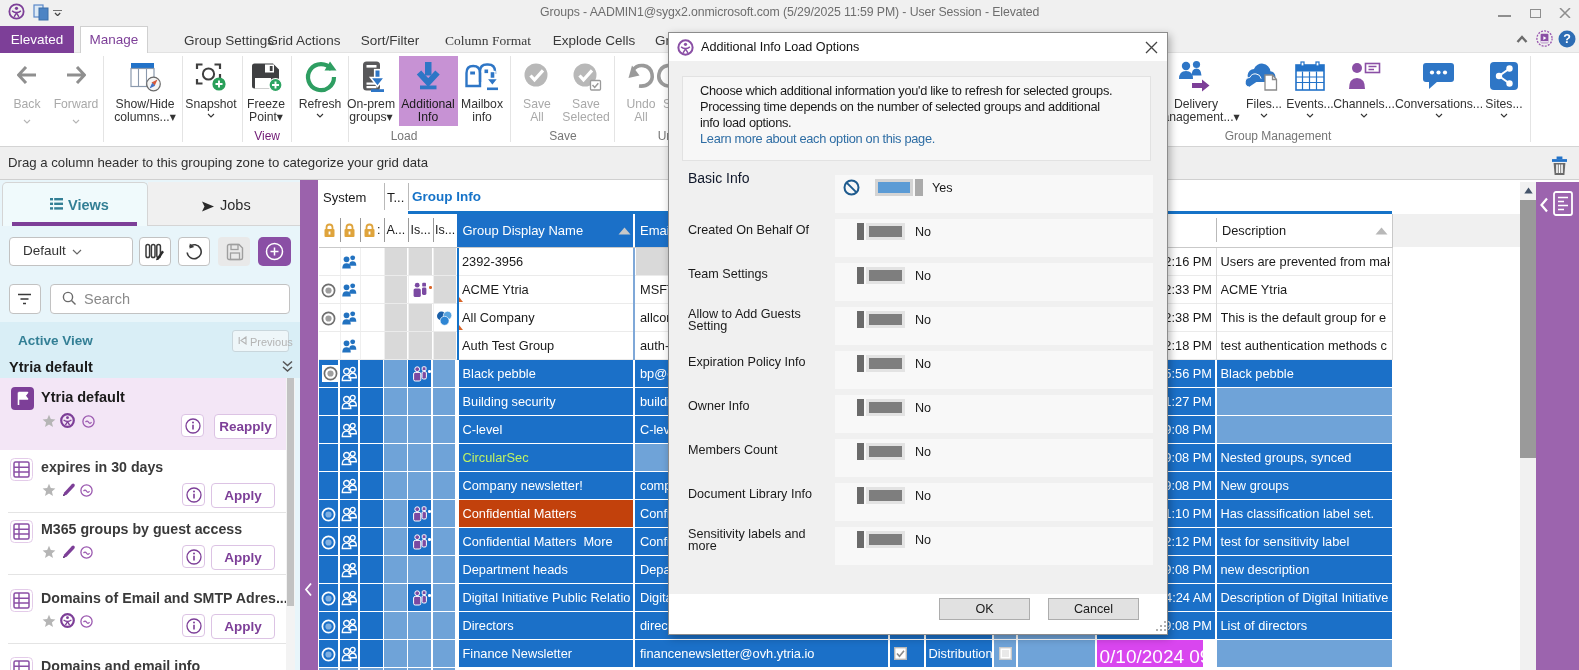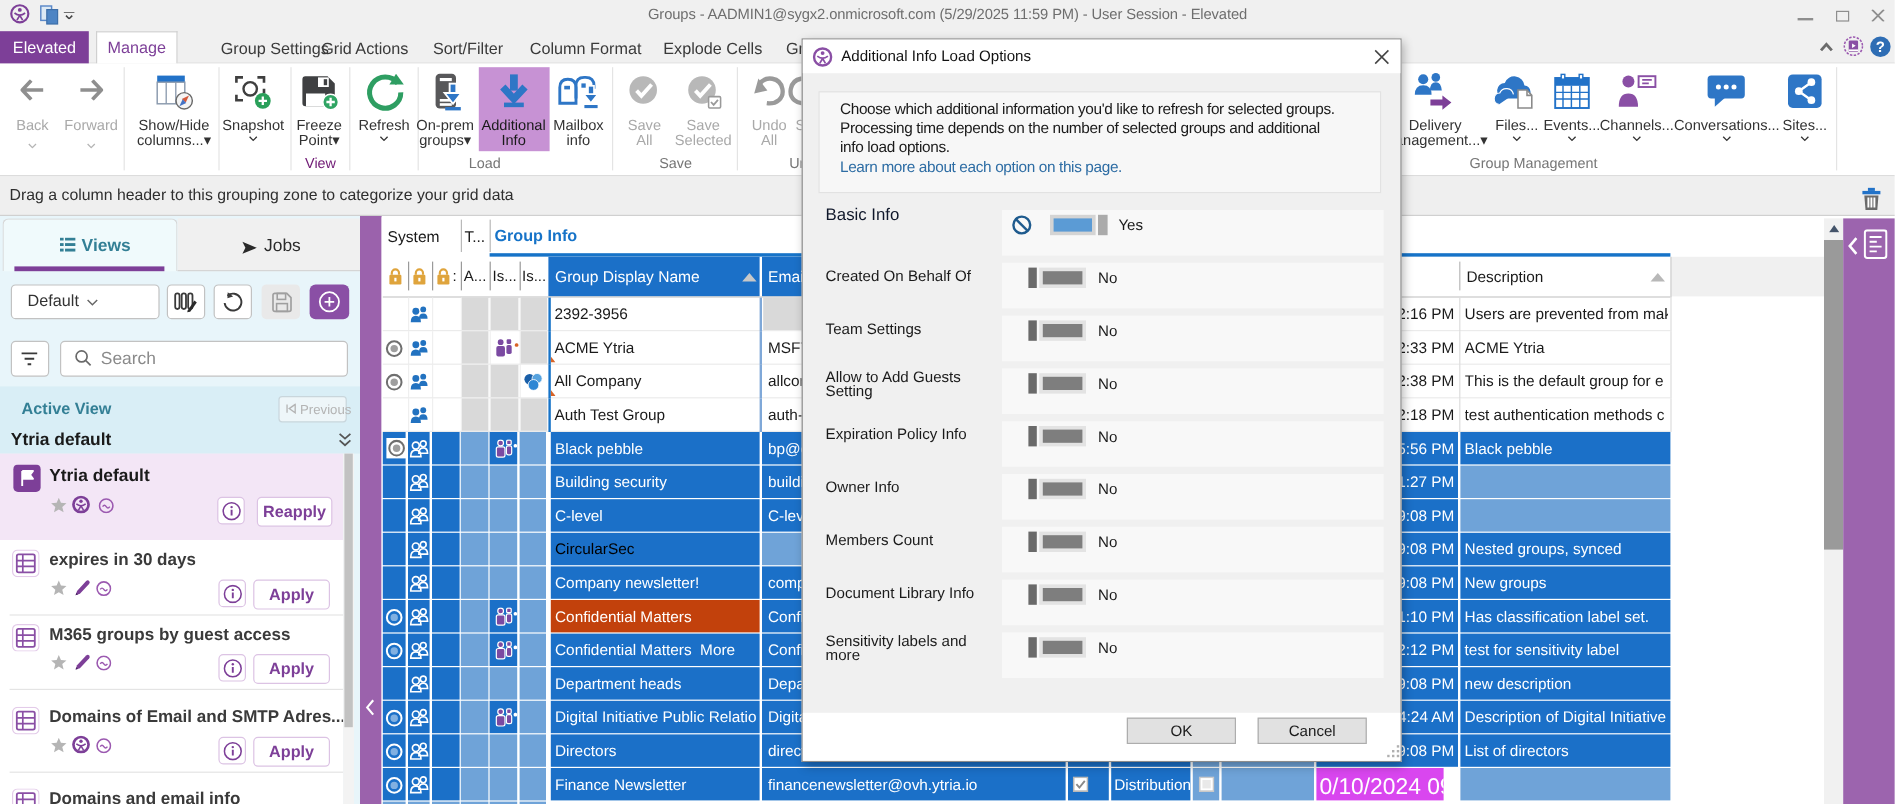--- a/index.html
+++ b/index.html
@@ -32,21 +32,21 @@
     <svg width="12" height="10" viewBox="0 0 12 10">
       <path d="M1 0 L11 10 M11 0 L1 10" stroke="#8e8e8e" stroke-width="1.5"></path>
     </svg>
   </div>
 <div style="position:absolute;left:0px;top:52px;width:1579px;height:1px;background:#e2e2e2;"></div>
 <div style="position:absolute;left:0px;top:26px;width:74px;height:27px;background:#7D3F98;color:#fff;font-size:13.5px;line-height:27px;text-align:center;">Elevated</div>
 <div style="position:absolute;left:80px;top:26px;width:68px;height:27px;background:#fff;border:1px solid #d0d0d0;border-bottom:none;color:#7D3F98;font-size:13.5px;line-height:26px;text-align:center;">Manage</div>
 <div style="position:absolute;left:134px;top:33px;font-size:13.5px;color:#3a3a3a;white-space:nowrap;width:140px;text-align:right;">Group Settings</div>
 <div style="position:absolute;left:234px;top:33px;font-size:13.5px;color:#3a3a3a;white-space:nowrap;width:140px;text-align:center;">Grid Actions</div>
 <div style="position:absolute;left:320px;top:33px;font-size:13.5px;color:#3a3a3a;white-space:nowrap;width:140px;text-align:center;">Sort/Filter</div>
-<div style="position:absolute;left:418px;top:33px;font-size:13.5px;color:#3a3a3a;white-space:nowrap;width:140px;text-align:center;">Column Format</div>
+<div style="position:absolute;left:418px;top:33px;font-size:13.5px;color:#3a3a3a;white-space:nowrap;width:140px;text-align:center;font-family:Liberation Serif, serif;">Column Format</div>
 <div style="position:absolute;left:524px;top:33px;font-size:13.5px;color:#3a3a3a;white-space:nowrap;width:140px;text-align:center;">Explode Cells</div>
 <div style="position:absolute;left:655px;top:33px;font-size:13.5px;color:#3a3a3a;white-space:nowrap;">Grid Data</div>
 <div style="position:absolute;left:1516px;top:35px;width:12px;height:8px;">
     <svg width="12" height="8" viewBox="0 0 12 8">
       <path d="M1.5 7 L6 2 L10.5 7" stroke="#6b6b6b" stroke-width="2.4" fill="none"></path>
     </svg>
   </div>
 <div style="position:absolute;left:1536px;top:30px;width:17px;height:17px;">
     <svg width="17" height="17" viewBox="0 0 17 17">
       <circle cx="8.5" cy="8.5" r="7.6" fill="none" stroke="#9b59b0" stroke-width="1.3" stroke-dasharray="2 1.2"></circle>
@@ -929,21 +929,21 @@
 <circle cx="11" cy="3.6" r="2.3"></circle>
 <path d="M7.6 11 q0-4.2 3.4-4.2 q3.4 0 3.4 4.2 z"></path>
 <circle cx="5.2" cy="5" r="2.7"></circle>
 <path d="M1.2 13.6 q0-5 4-5 q4 0 4 5 z"></path>
 </g>
     </svg>
   </div>
 <div style="position:absolute;left:384px;top:444px;width:22.5px;height:26.5px;background:#6FA3D8;"></div>
 <div style="position:absolute;left:408px;top:444px;width:23.0px;height:26.5px;background:#6FA3D8;"></div>
 <div style="position:absolute;left:432.5px;top:444px;width:22.5px;height:26.5px;background:#6FA3D8;"></div>
-<div style="position:absolute;left:458.5px;top:444px;width:174.5px;height:26.5px;background:#1B70C8;color:#000000;font-size:12.8px;padding:6px 0 0 4px;white-space:nowrap;overflow:hidden;">CircularSec</div>
+<div style="position:absolute;left:458.5px;top:444px;width:174.5px;height:26.5px;background:#1B70C8;color:#bef264;font-size:12.8px;padding:6px 0 0 4px;white-space:nowrap;overflow:hidden;">CircularSec</div>
 <div style="position:absolute;left:635px;top:444px;width:253px;height:26.5px;background:#6FA3D8;color:#fff;font-size:12.8px;padding:6px 0 0 5px;white-space:nowrap;overflow:hidden;"></div>
 <div style="position:absolute;left:890px;top:444px;width:34px;height:26.5px;background:#1B70C8;"></div>
 <div style="position:absolute;left:894px;top:451px;width:13px;height:13px;">
     <svg width="13" height="13" viewBox="0 0 13 13">
       <rect x="0.7" y="0.7" width="11.6" height="11.6" fill="#fff" stroke="#b8b8b8" stroke-width="1.4"></rect>
       <path d="M3 6.5 l2.5 2.8 l4.5 -5.5" fill="none" stroke="#8a8a8a" stroke-width="1.6"></path>
     </svg>
   </div>
 <div style="position:absolute;left:925.5px;top:444px;width:66.5px;height:26.5px;background:#1B70C8;color:#fff;font-size:12.8px;padding:6px 0 0 3px;white-space:nowrap;overflow:hidden;">Distribution list</div>
 <div style="position:absolute;left:993.5px;top:444px;width:22.5px;height:26.5px;background:#6FA3D8;"></div>

